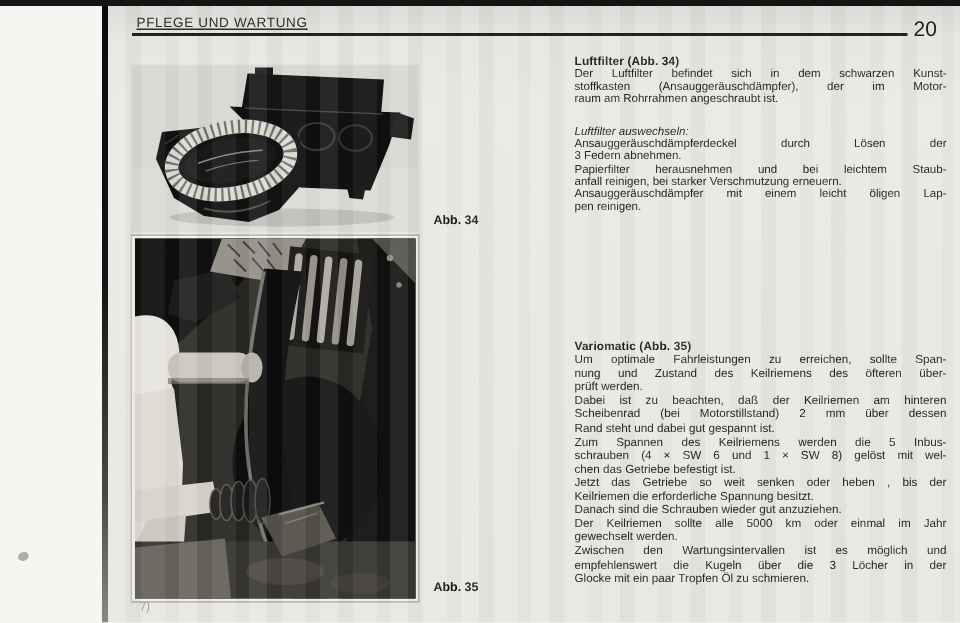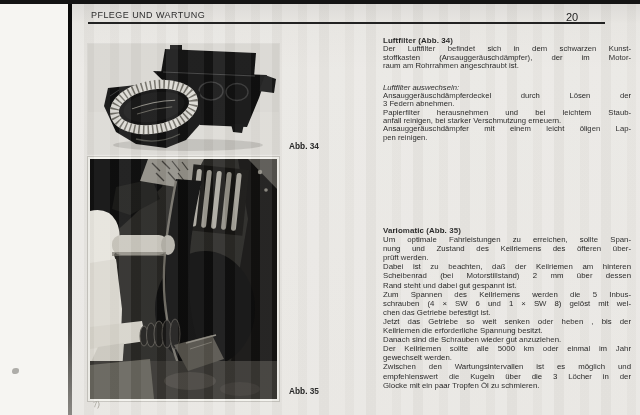--- a/index.html
+++ b/index.html
@@ -17,22 +17,22 @@
   .margin-smudge{position:absolute;left:12px;top:368px;width:7px;height:6px;background:#969490;
     border-radius:60% 40% 55% 45%;opacity:.75;}
   
   .page{position:absolute;left:72px;top:0;width:568px;height:415px;
     background:linear-gradient(180deg,#d8d6d2 0,#e6e4e0 24px,#eae8e4 70px,#e8e6e2 100%);}
   .page .streaks{content:"";position:absolute;inset:0;pointer-events:none;z-index:6;
     background:repeating-linear-gradient(90deg,
       rgba(255,255,255,.10) 0 12px, rgba(118,116,110,.05) 12px 22px,
       rgba(255,255,255,.07) 22px 38px, rgba(118,116,110,.03) 38px 47px);}
   
-  .header-title{position:absolute;left:91px;top:10px;font-size:9px;letter-spacing:.45px;color:#2d2d2d;z-index:7;}
-  .page-number{position:absolute;left:566px;top:11px;font-size:11px;color:#1f1f1f;z-index:7;}
+  .header-title{position:absolute;left:91px;top:10px;font-size:9px;letter-spacing:.45px;color:#2d2d2d;z-index:7;text-decoration:underline;}
+  .page-number{position:absolute;left:609px;top:11px;font-size:14px;color:#1f1f1f;z-index:7;}
   .header-rule{position:absolute;left:88px;top:22px;width:517px;height:2px;background:#222;z-index:7;}
   
   .fig34{position:absolute;left:88px;top:44px;width:191px;height:110px;z-index:2;
     box-shadow:0 0 0 1px rgba(0,0,0,.05);}
   .fig35{position:absolute;left:88px;top:157px;width:187px;height:240px;z-index:2;
     background:#242320;border:2px solid #f2f1ec;box-shadow:0 0 0 1px #c5c3bd;}
   .fig34 svg,.fig35 svg{display:block;}
   .fig-caption{position:absolute;font-size:8.3px;font-weight:bold;color:#151515;z-index:3;}
   .cap34{left:289px;top:141px;}
   .cap35{left:289px;top:386px;}

